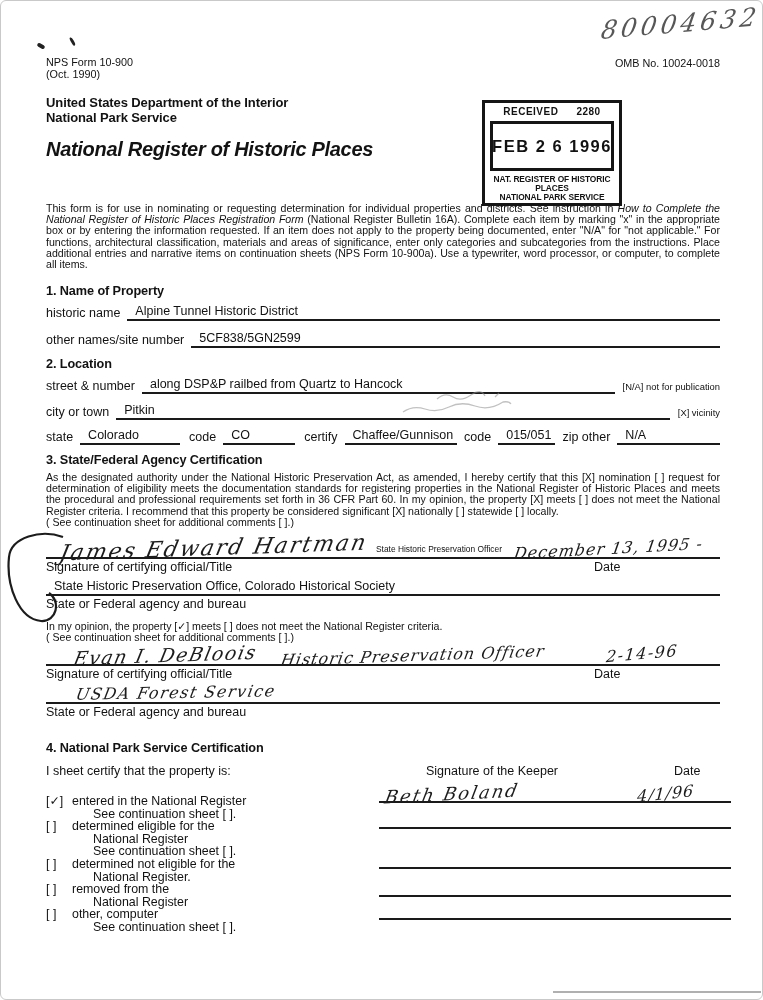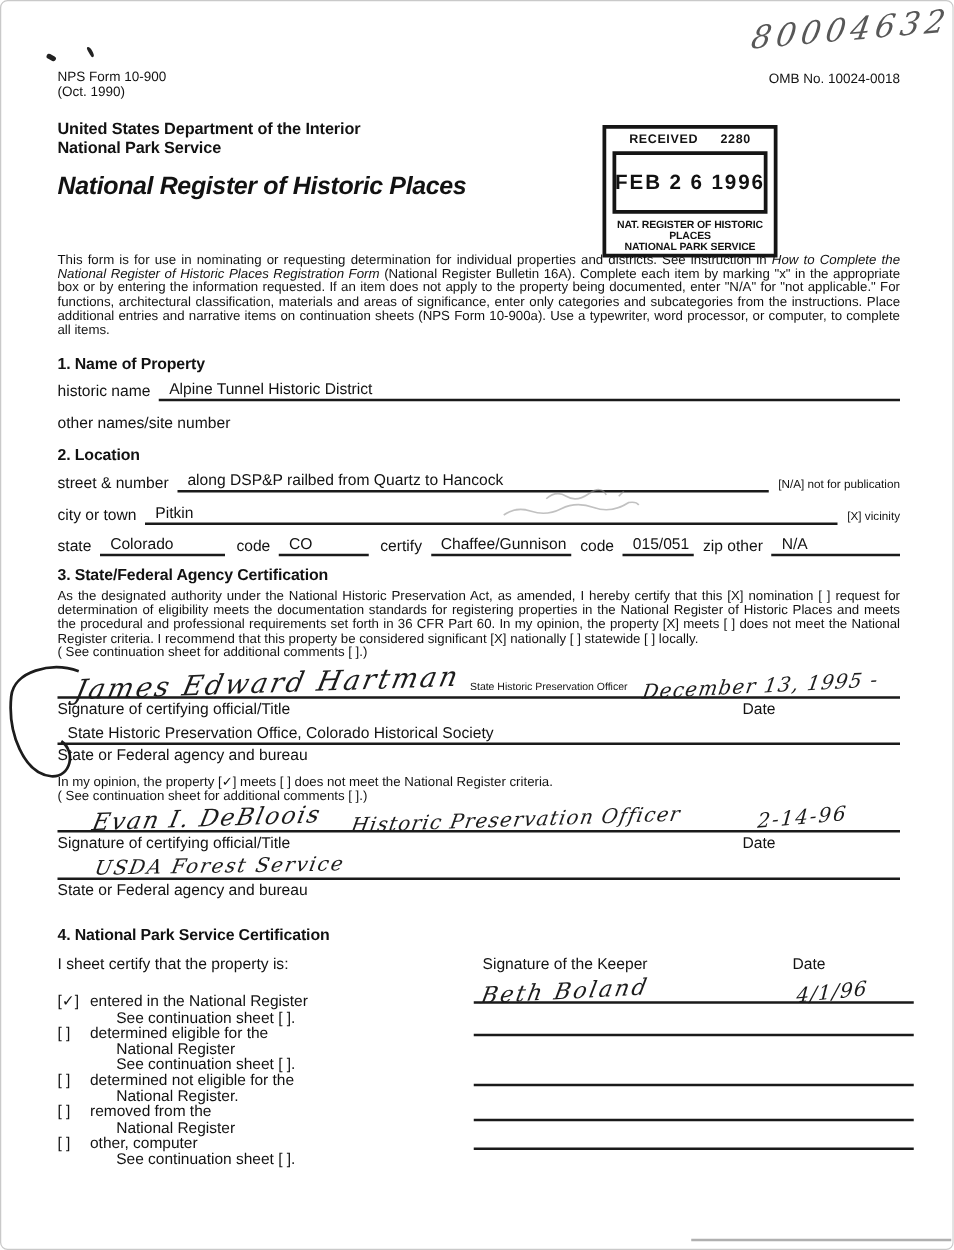--- a/index.html
+++ b/index.html
@@ -97,20 +97,21 @@
 
   <div class="abs content-x heading" style="top:283px;">1. Name of Property</div>
 
   <div class="abs content-x frow" style="top:303px;">
     <span class="lbl">historic name</span>
     <span class="ufill">Alpine Tunnel Historic District</span>
   </div>
 
   <div class="abs content-x frow" style="top:330px;">
     <span class="lbl">other names/site number</span>
+    <span class="ufill">5CF838/5GN2599</span>
   </div>
 
   <div class="abs content-x heading" style="top:356px;">2. Location</div>
 
   <div class="abs content-x frow" style="top:376px;">
     <span class="lbl">street &amp; number</span>
     <span class="ufill">along DSP&amp;P railbed from Quartz to Hancock</span>
     <span class="suffix">[N/A] not for publication</span>
   </div>
 
@@ -232,21 +233,21 @@
             <span class="cb-box">[ ]</span>
             <span>other, computer</span>
           </div>
         <div class="cb-line cb-wrap">
             <span>See continuation sheet [ ].</span>
           </div>
       </div>
     </div>
 
     <div class="abs" style="left:333px;top:0;width:352px;">
-      <div style="position:relative;font-size:12.5px;">
+      <div style="position:relative;font-size:12.5px;margin-left:40px;">
         <span style="padding-left:7px;">Signature of the Keeper</span>
         <span style="position:absolute;left:255px;top:0;">Date</span>
       </div>
       <div class="sigline" style="height:20px;margin-top:3px;">
         <span class="hand" style="position:absolute;left:6px;bottom:-3px;font-size:18px;letter-spacing:2px;transform:rotate(-3deg) skewX(-14deg);">Beth Boland</span>
         <span class="hand" style="position:absolute;left:258px;bottom:-2px;font-size:16px;letter-spacing:1px;transform:rotate(-6deg) skewX(-10deg);">4/1/96</span>
       </div>
       <div class="blank-line" style="margin-top:24px;"></div>
       <div class="blank-line" style="margin-top:38px;"></div>
       <div class="blank-line" style="margin-top:26px;"></div>

